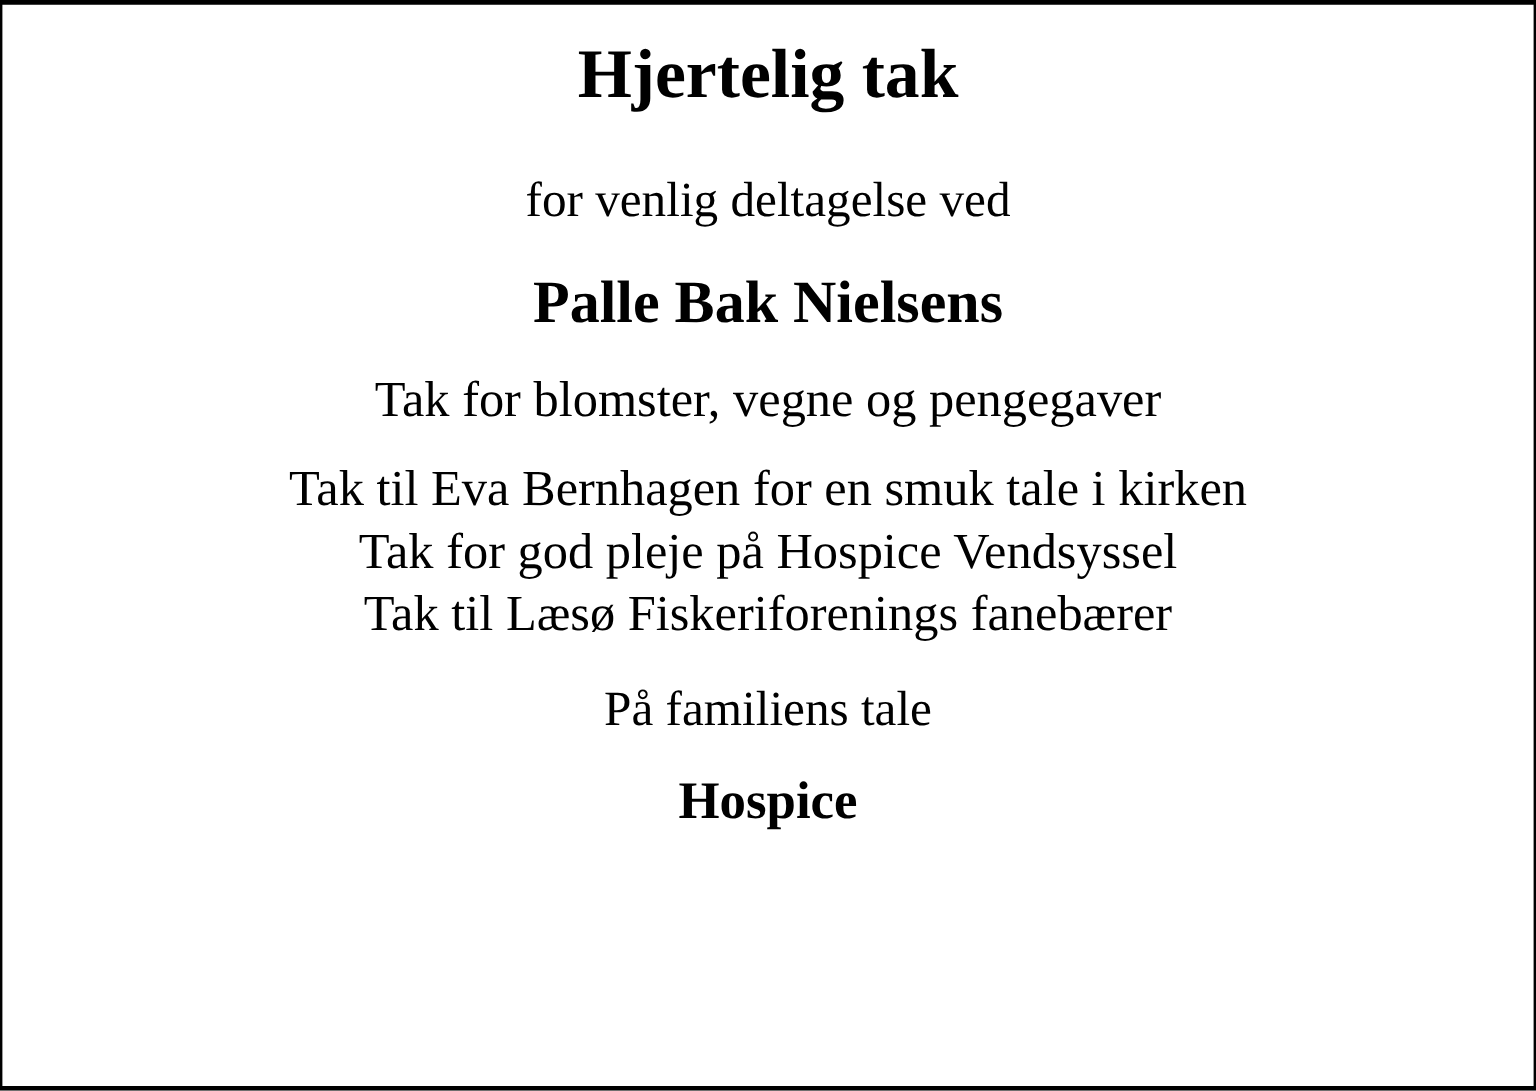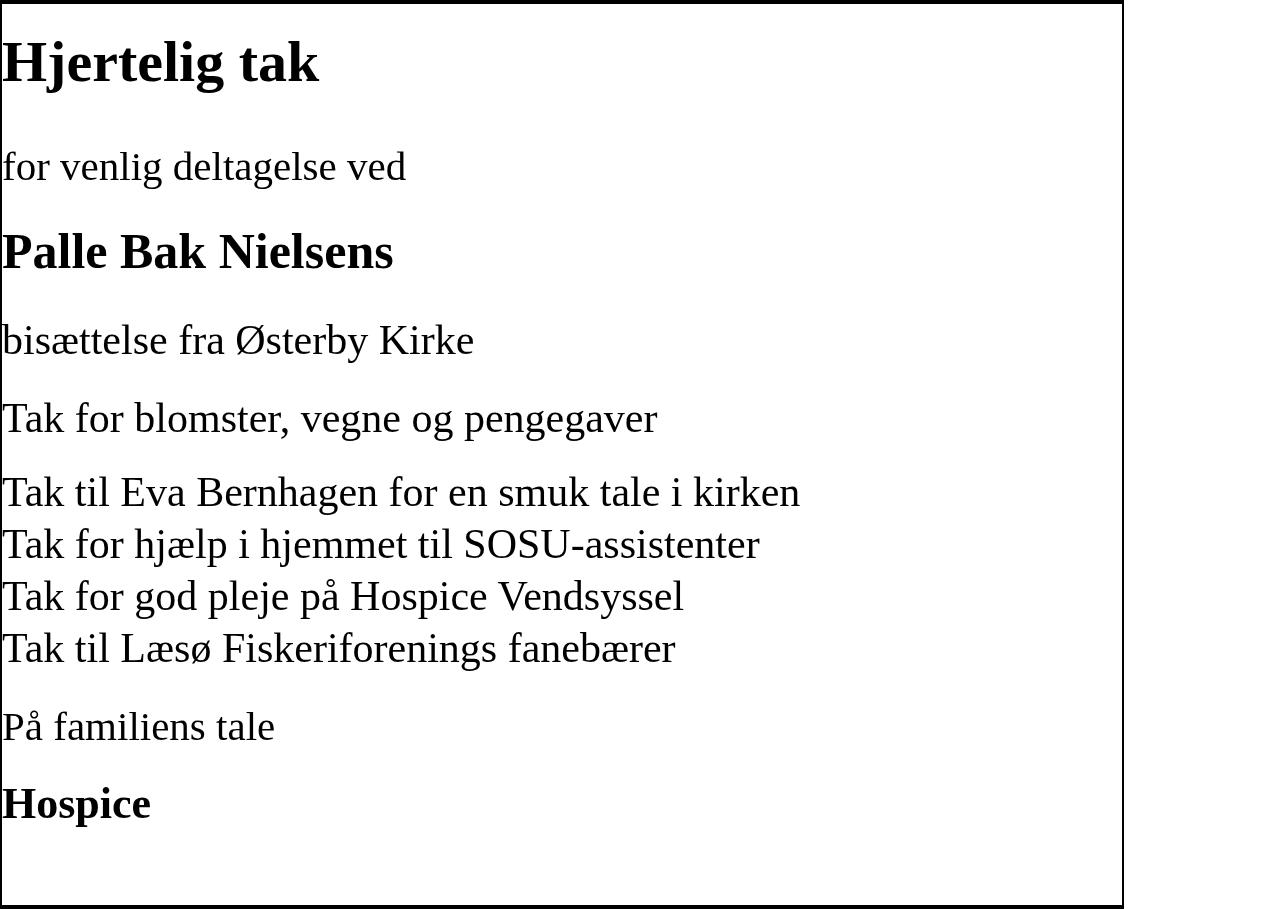--- a/index.html
+++ b/index.html
@@ -7,27 +7,28 @@
   html, body {
     width: 1280px;
     height: 909px;
     background: #ffffff;
     font-family: "Liberation Serif", "DejaVu Serif", serif;
     color: #000000;
     overflow: hidden;
   }
 
   .page {
-    width: 1124px;
+    width: 1280px;
     height: 909px;
     background: #ffffff;
     border-top: 4px solid #000000;
     border-bottom: 4px solid #000000;
     border-left: 2px solid #000000;
     border-right: 2px solid #000000;
+    text-align: center;
   }
 
   .notice {
     width: 100%;
     padding-top: 26px;
   }
 
   .title {
     font-size: 58px;
     font-weight: bold;
@@ -82,27 +83,25 @@
 
 <div class="page">
   <div class="notice">
 
     <div class="title">Hjertelig tak</div>
 
     <div class="subtitle">for venlig deltagelse ved</div>
 
     <div class="deceased-name">Palle Bak Nielsens</div>
 
-    <div class="ceremony">bisættelse fra Østerby Kirke</div>
 
     <div class="thanks-gifts">Tak for blomster, vegne og pengegaver</div>
 
     <div class="thanks-paragraph">
       <div>Tak til Eva Bernhagen for en smuk tale i kirken</div>
-      <div>Tak for hjælp i hjemmet til SOSU-assistenter</div>
       <div>Tak for god pleje på Hospice Vendsyssel</div>
       <div>Tak til Læsø Fiskeriforenings fanebærer</div>
     </div>
 
     <div class="on-behalf">På familiens tale</div>
 
     <div class="signature">Hospice</div>
 
   </div>
 </div>

